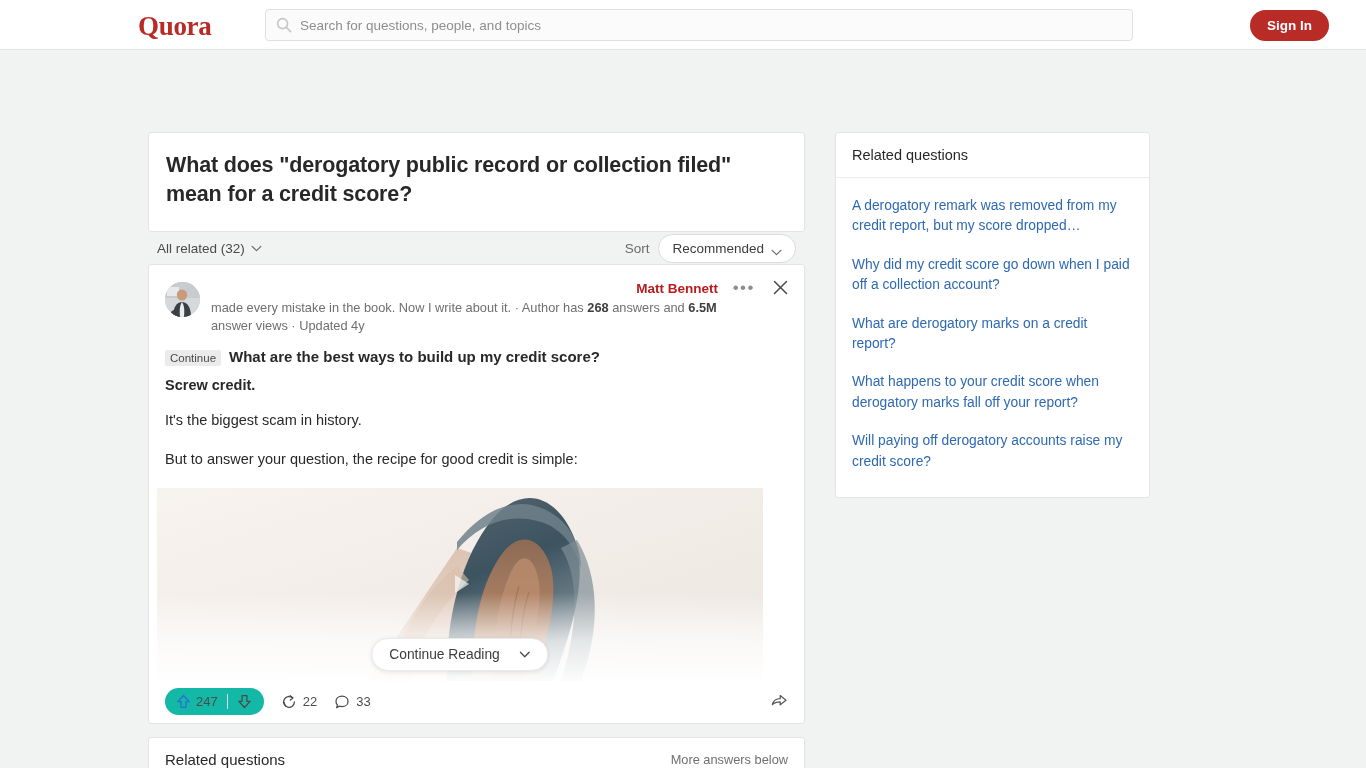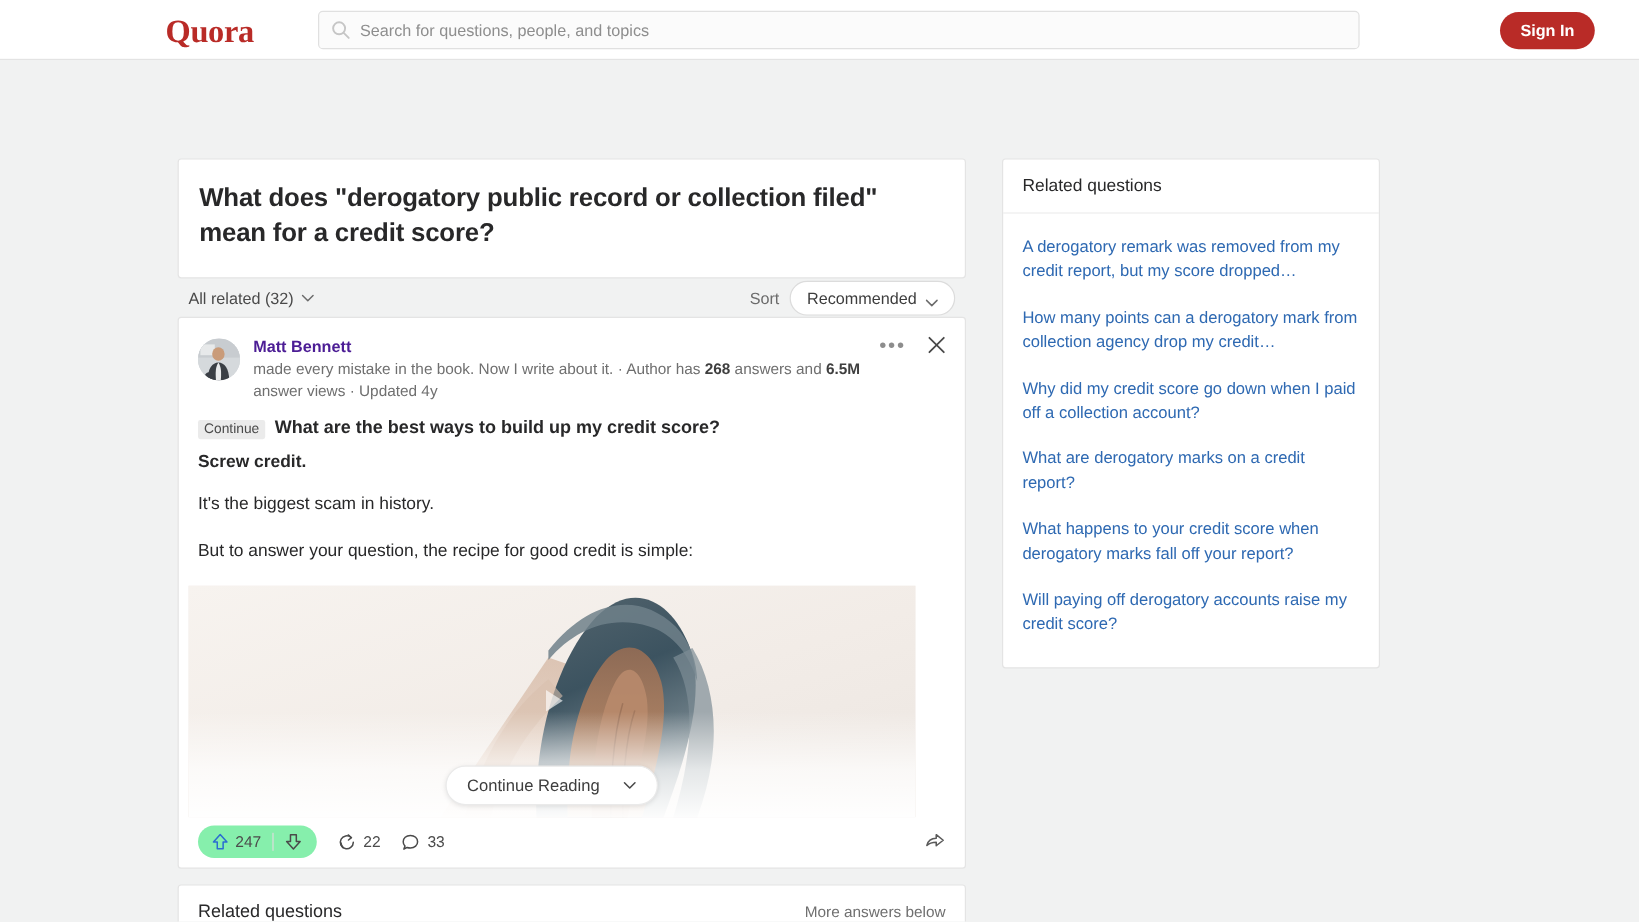--- a/index.html
+++ b/index.html
@@ -141,22 +141,22 @@
   }
   .avatar {
     width: 35px; height: 35px; border-radius: 50%;
     flex: none; margin-right: 11px; margin-top: 2px;
     overflow: hidden;
     background: #cfd3d6;
   }
   .avatar svg { display: block; }
   .author-meta { flex: 1; padding-right: 70px; }
   .author-name {
-    font-size: 13.5px; font-weight: bold; color: #4c1d95;
-    line-height: 1.35; cursor: pointer;
+    font-size: 13.5px; font-weight: bold; color: #b91c1c;
+    line-height: 1.35; cursor: pointer; text-align: right;
   }
   .author-bio {
     font-size: 12.8px;
     color: #6f6f6f;
     line-height: 1.42;
     margin-top: 1px;
   }
   .author-bio b { color: #3f3f3f; font-weight: bold; }
   .row-actions {
     position: absolute;
@@ -234,21 +234,21 @@
   
   .actions {
     display: flex;
     align-items: center;
     height: 42px;
     padding: 0 16px;
     position: relative;
   }
   .vote-pill {
     display: flex; align-items: center;
-    background: #86efac;
+    background: #14b8a6;
     border-radius: 16px;
     height: 27px;
     padding: 0 3px;
     justify-content: space-between;
   }
   .upvote {
     display: flex; align-items: center; gap: 5px;
     padding: 0 9px 0 8px;
     cursor: pointer;
   }
@@ -468,21 +468,20 @@
 
     </div>
 
   </div>
 
   <div class="sidebar">
     <div class="card">
       <div class="sb-head">Related questions</div>
       <div class="sb-body">
         <div class="sb-item">A derogatory remark was removed from my credit report, but my score dropped…</div>
-        <div class="sb-item">How many points can a derogatory mark from collection agency drop my credit…</div>
         <div class="sb-item">Why did my credit score go down when I paid off a collection account?</div>
         <div class="sb-item">What are derogatory marks on a credit report?</div>
         <div class="sb-item">What happens to your credit score when derogatory marks fall off your report?</div>
         <div class="sb-item">Will paying off derogatory accounts raise my credit score?</div>
       </div>
     </div>
   </div>
 
 </div>
 

